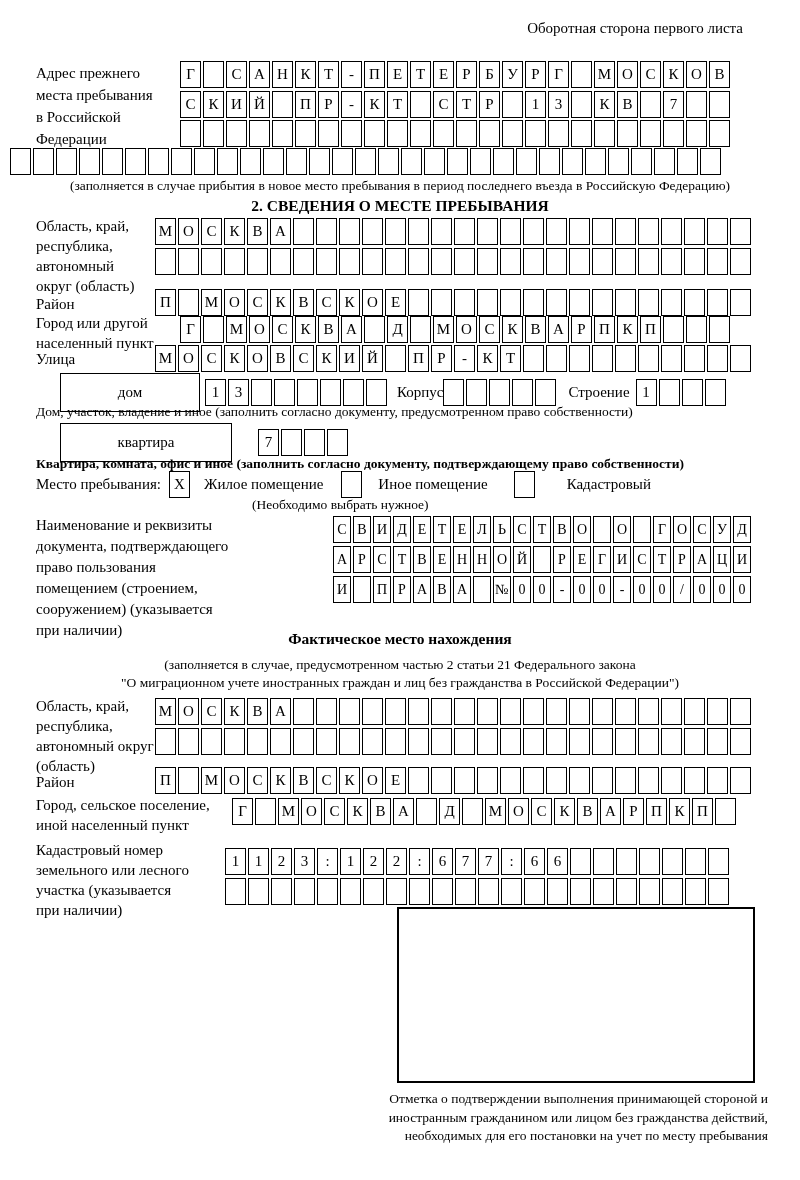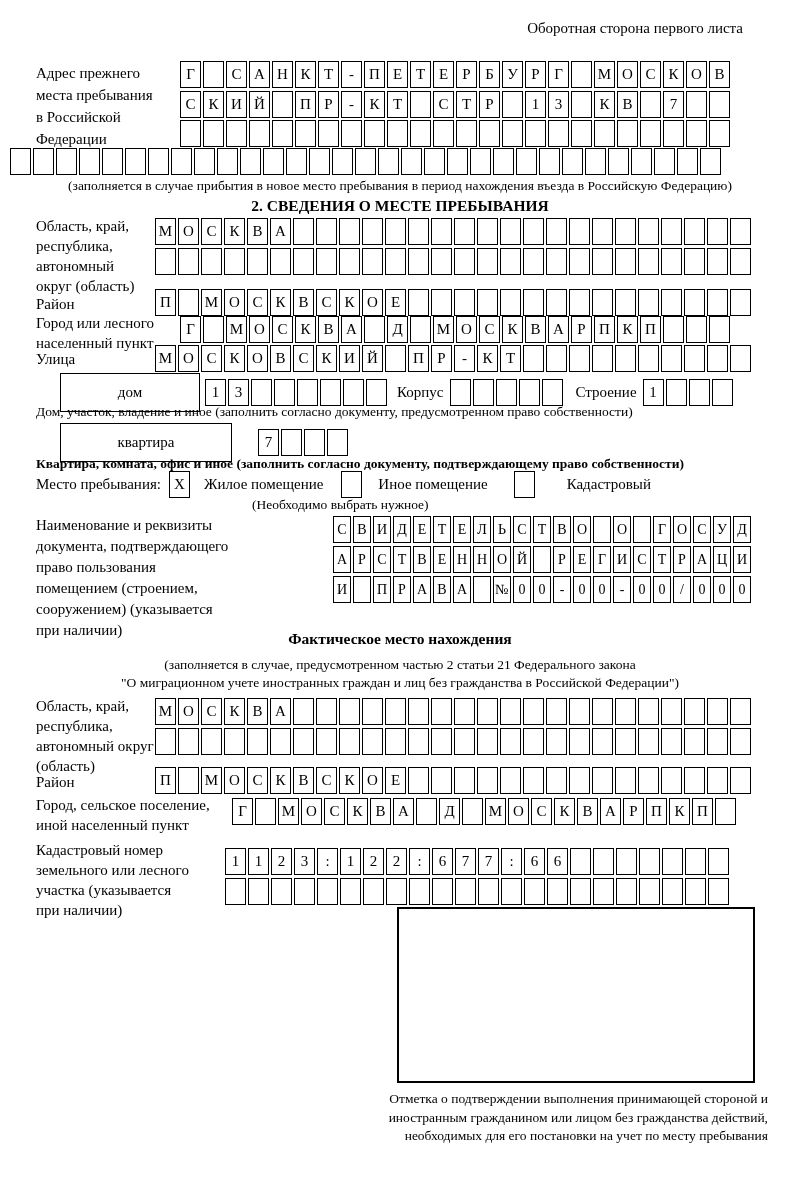--- a/index.html
+++ b/index.html
@@ -154,21 +154,21 @@
       <span class="cb"></span>
       <span class="cb"></span>
       <span class="cb"></span>
       <span class="cb"></span>
       <span class="cb"></span>
       <span class="cb"></span>
       <span class="cb"></span>
       <span class="cb"></span>
       <span class="cb"></span>
     </div>
-  <div class="cap center" style="top:177px;">(заполняется в случае прибытия в новое место пребывания в период нахождения въезда в Российскую Федерацию)</div>
+  <div class="cap center" style="top:177px;">(заполняется в случае прибытия в новое место пребывания в период последнего въезда в Российскую Федерацию)</div>
 
   <div class="hd center" style="top:197px;">2. СВЕДЕНИЯ О МЕСТЕ ПРЕБЫВАНИЯ</div>
 
   <div class="lbl" style="top:216px;left:36px;">Область, край,
 республика,
 автономный
 округ (область)</div>
   <div class="boxrow" style="top:218px;left:155px;">
       <span class="cb">М</span>
       <span class="cb">О</span>
@@ -249,21 +249,21 @@
       <span class="cb"></span>
       <span class="cb"></span>
       <span class="cb"></span>
       <span class="cb"></span>
       <span class="cb"></span>
       <span class="cb"></span>
       <span class="cb"></span>
       <span class="cb"></span>
     </div>
 
-  <div class="lbl" style="top:313px;left:36px;">Город или лесного
+  <div class="lbl" style="top:313px;left:36px;">Город или другой
 населенный пункт</div>
   <div class="boxrow" style="top:316px;left:180px;">
       <span class="cb">Г</span>
       <span class="cb"></span>
       <span class="cb">М</span>
       <span class="cb">О</span>
       <span class="cb">С</span>
       <span class="cb">К</span>
       <span class="cb">В</span>
       <span class="cb">А</span>
@@ -320,21 +320,21 @@
     <div class="boxrow" style="position:static;margin-left:5px;">
         <span class="cb">1</span>
         <span class="cb">3</span>
         <span class="cb"></span>
         <span class="cb"></span>
         <span class="cb"></span>
         <span class="cb"></span>
         <span class="cb"></span>
         <span class="cb"></span>
       </div>
-    <div class="inl-lbl" style="margin:0 7px 0 8px;">Корпус</div>
+    <div class="inl-lbl" style="margin:0 0 0 8px;">Корпус</div>
     <div class="boxrow" style="position:static;">
         <span class="cb"></span>
         <span class="cb"></span>
         <span class="cb"></span>
         <span class="cb"></span>
         <span class="cb"></span>
       </div>
     <div class="inl-lbl" style="margin:0 6px 0 10px;">Строение</div>
     <div class="boxrow" style="position:static;">
         <span class="cb">1</span>

